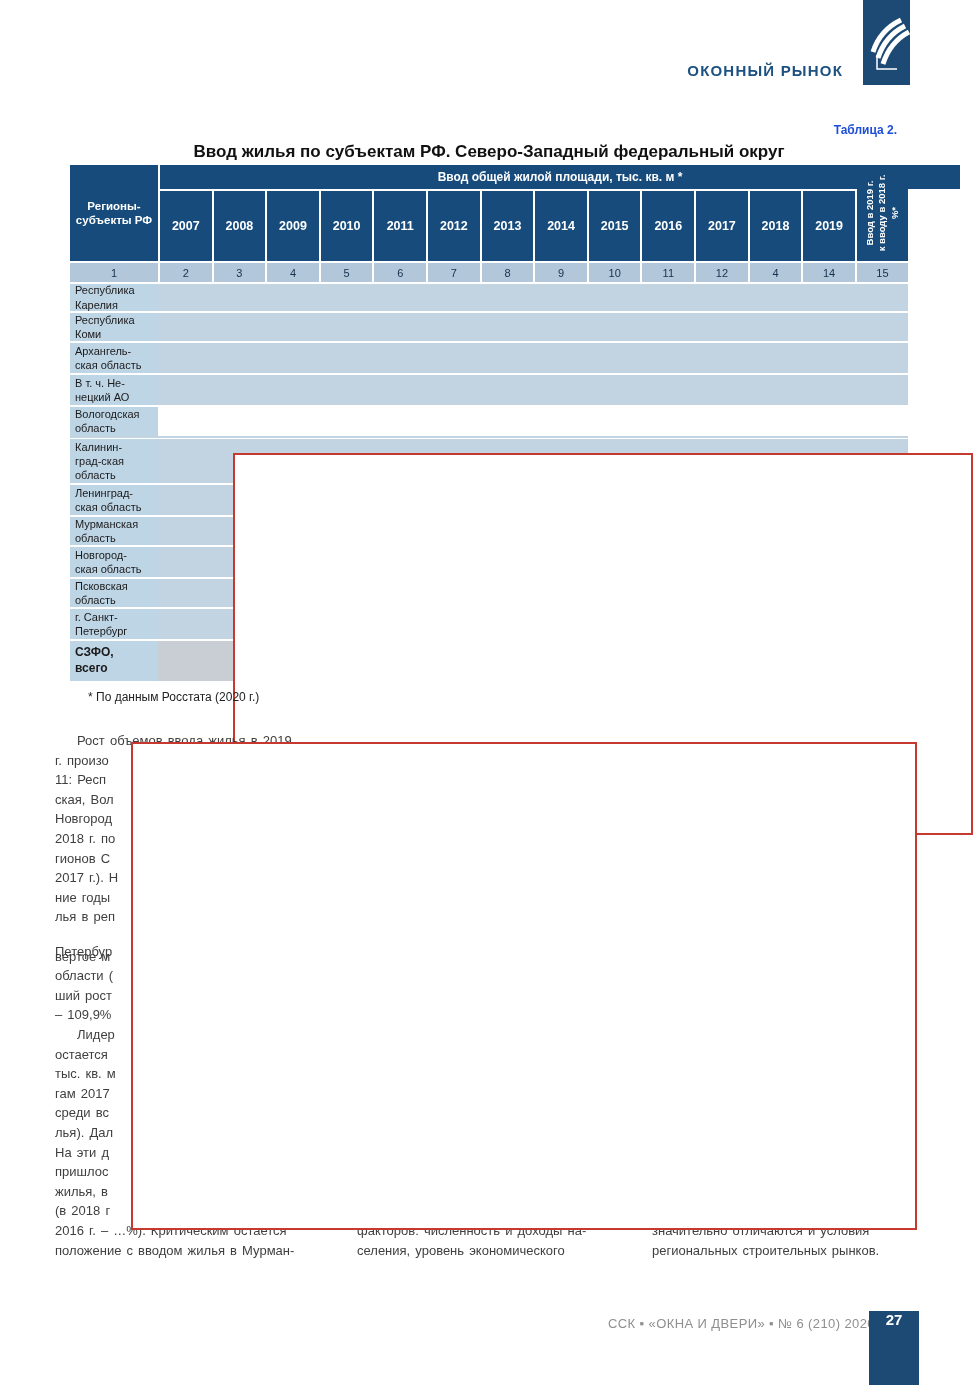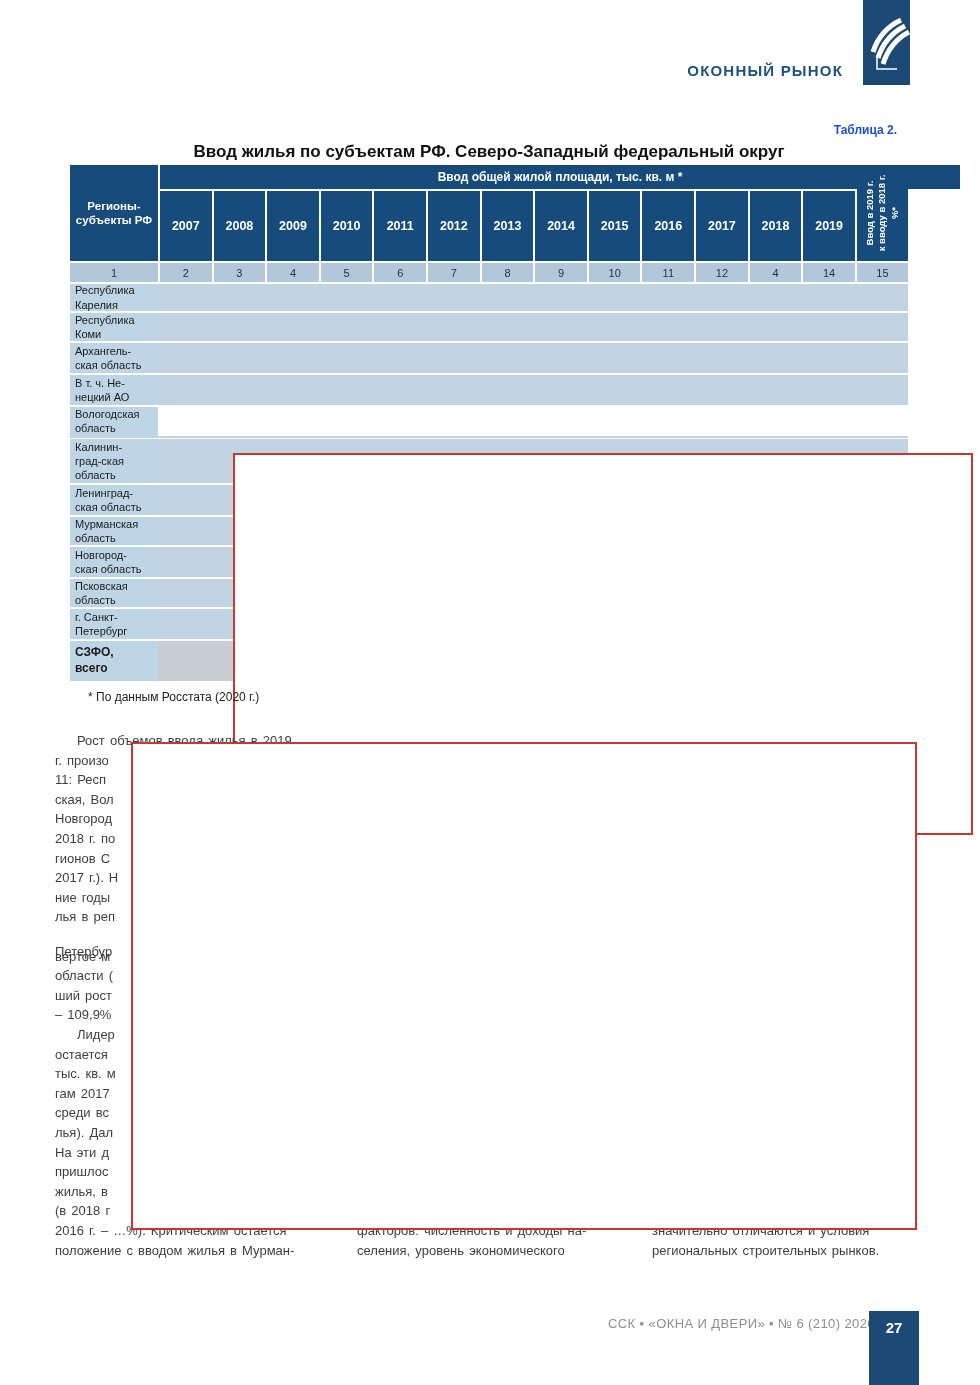--- a/index.html
+++ b/index.html
@@ -52,21 +52,21 @@
 
   
   .aline{position:absolute;font-size:13px;color:#3f3f3f;white-space:nowrap;z-index:1;
        word-spacing:1.5px;}
   .aline.indent{text-indent:22px;}
 
   
   .footer-line{position:absolute;right:105px;top:1316px;font-size:13px;color:#8f8f8f;
        letter-spacing:0.4px;}
   .page-box{position:absolute;left:869px;top:1311px;width:50px;height:74px;background:#1c4a75;}
-  .page-num{color:#fff;font-weight:bold;font-size:15px;text-align:center;padding-top:8px;}
+  .page-num{color:#fff;font-weight:bold;font-size:15px;text-align:center;padding-top:0;}
 </style>
 </head>
 <body>
 
 <div class="top-bar">
   <svg width="47" height="85" viewBox="0 0 47 85">
     <path d="M10 52 Q17 30 38 20" stroke="#ffffff" stroke-width="5" fill="none"></path>
     <path d="M15 58 Q22 36 42 26" stroke="#ffffff" stroke-width="5" fill="none"></path>
     <path d="M20 64 Q27 42 46 32" stroke="#ffffff" stroke-width="5" fill="none"></path>
     <path d="M14 55 v14 h20" stroke="#ffffff" stroke-width="1.5" fill="none"></path>

